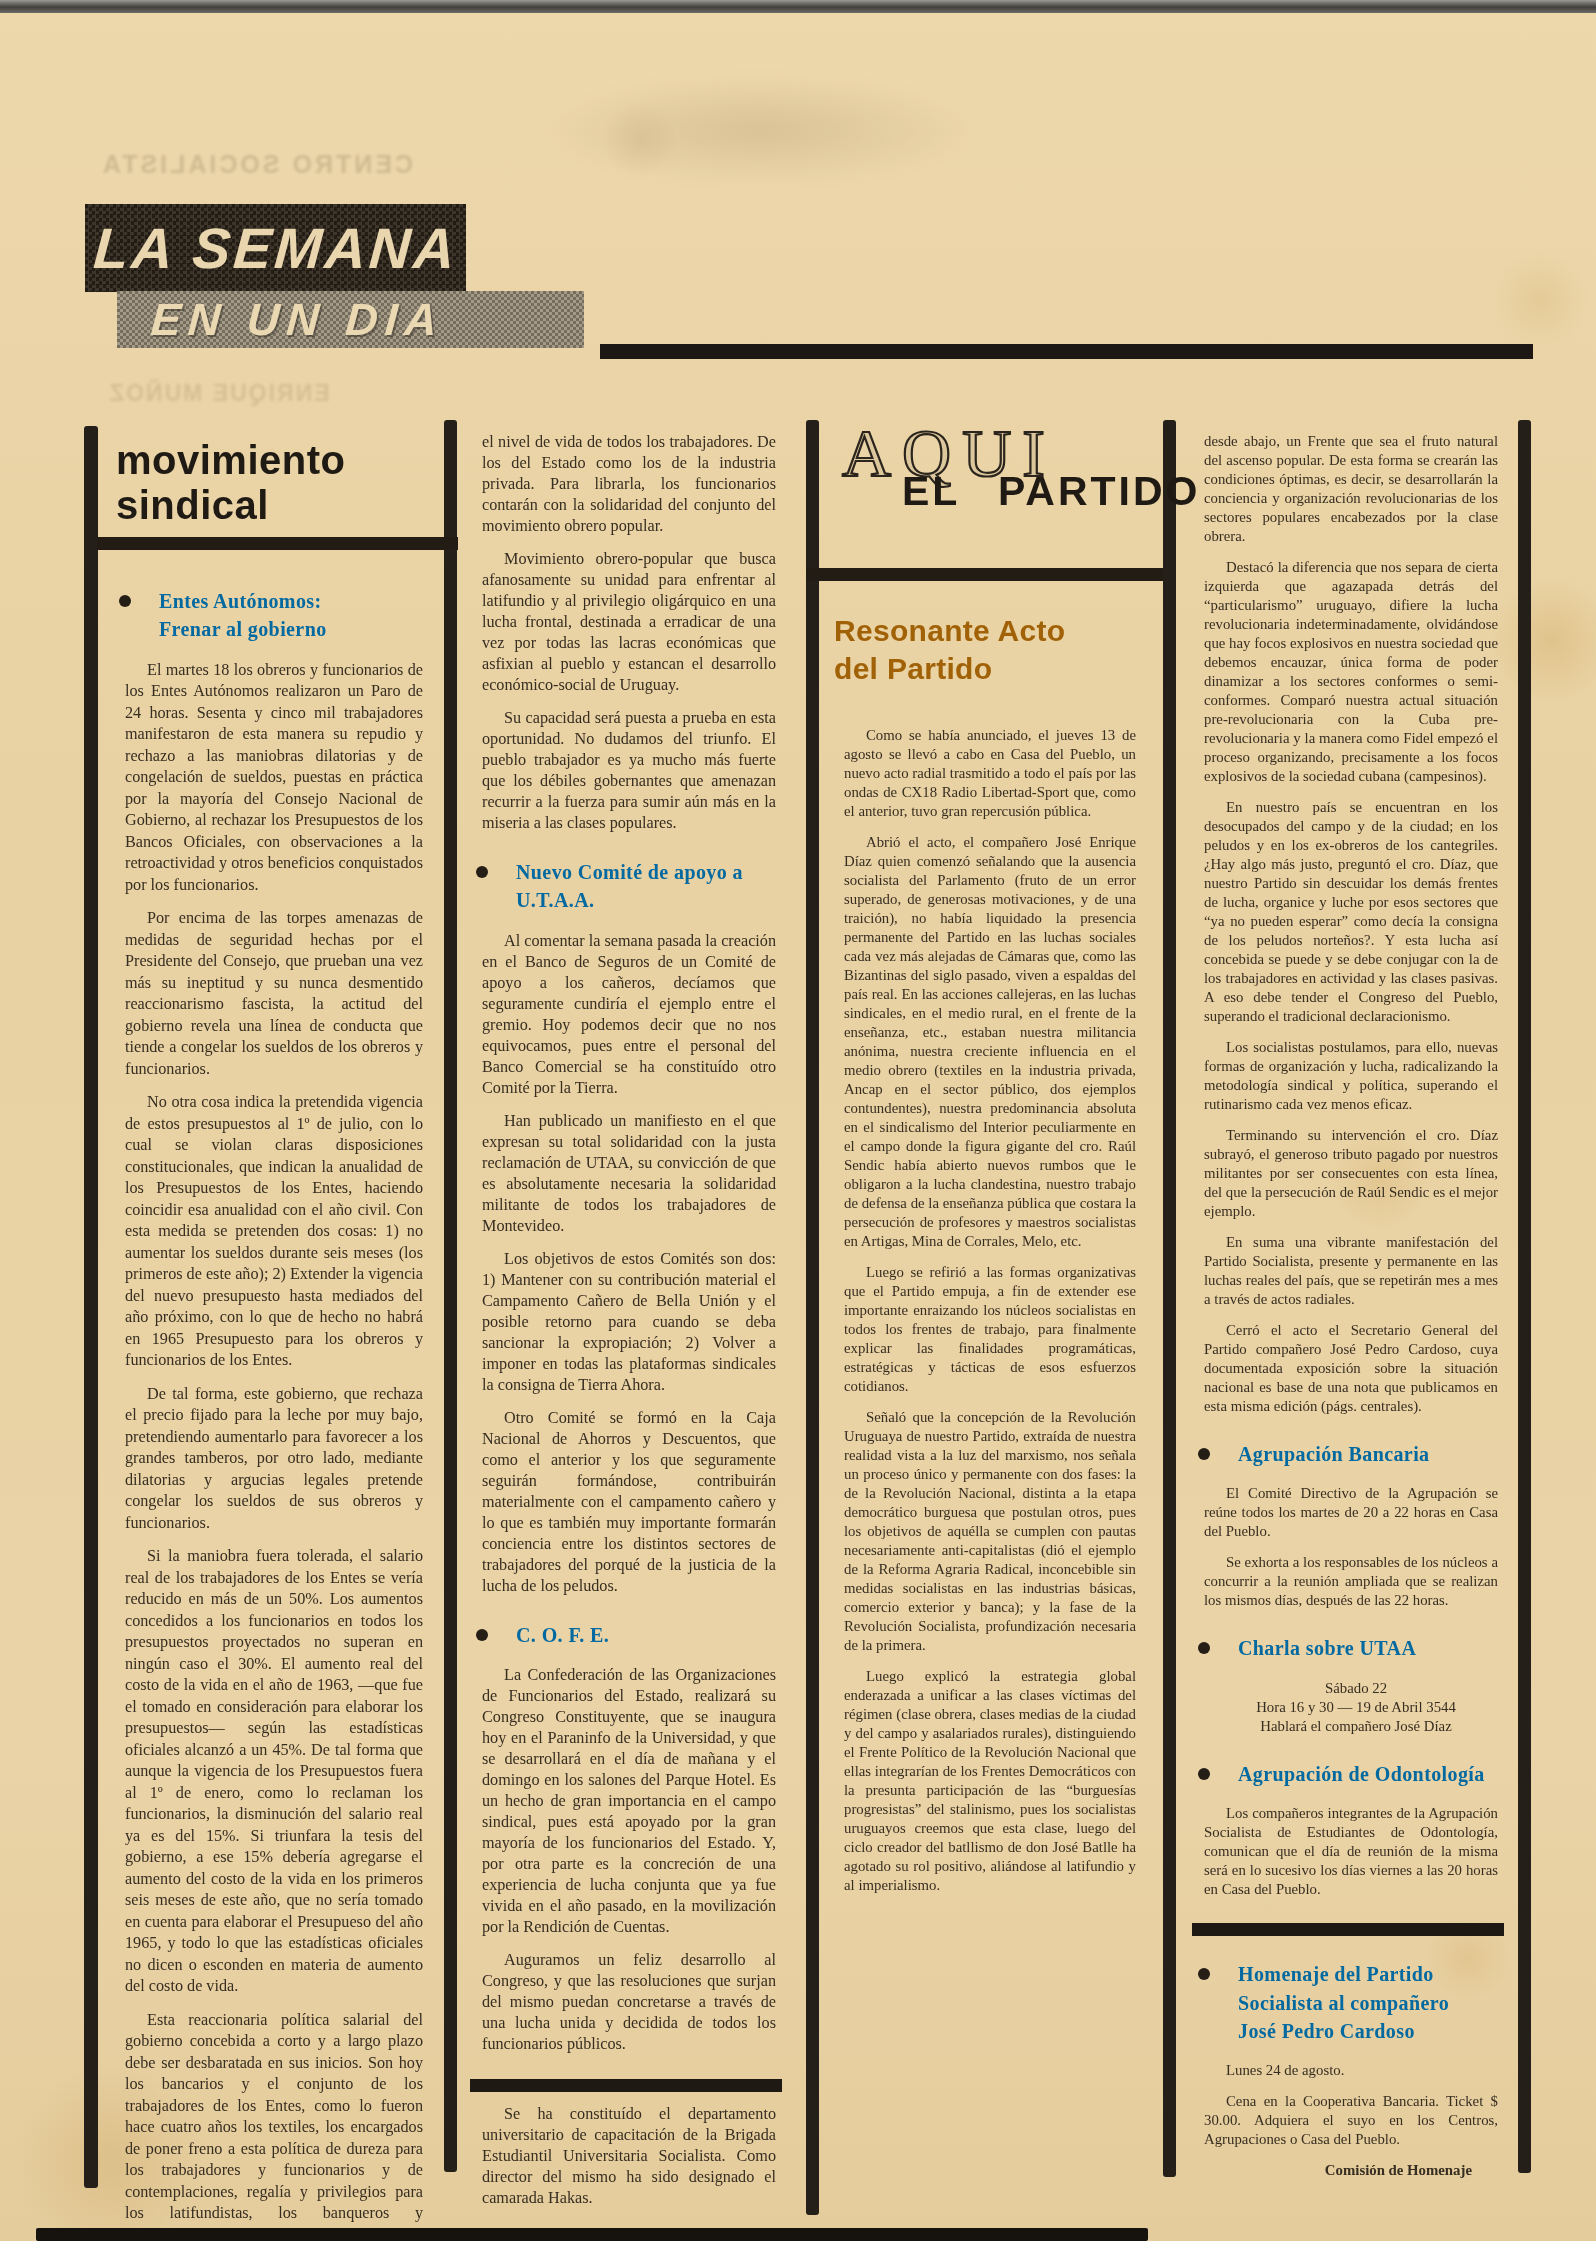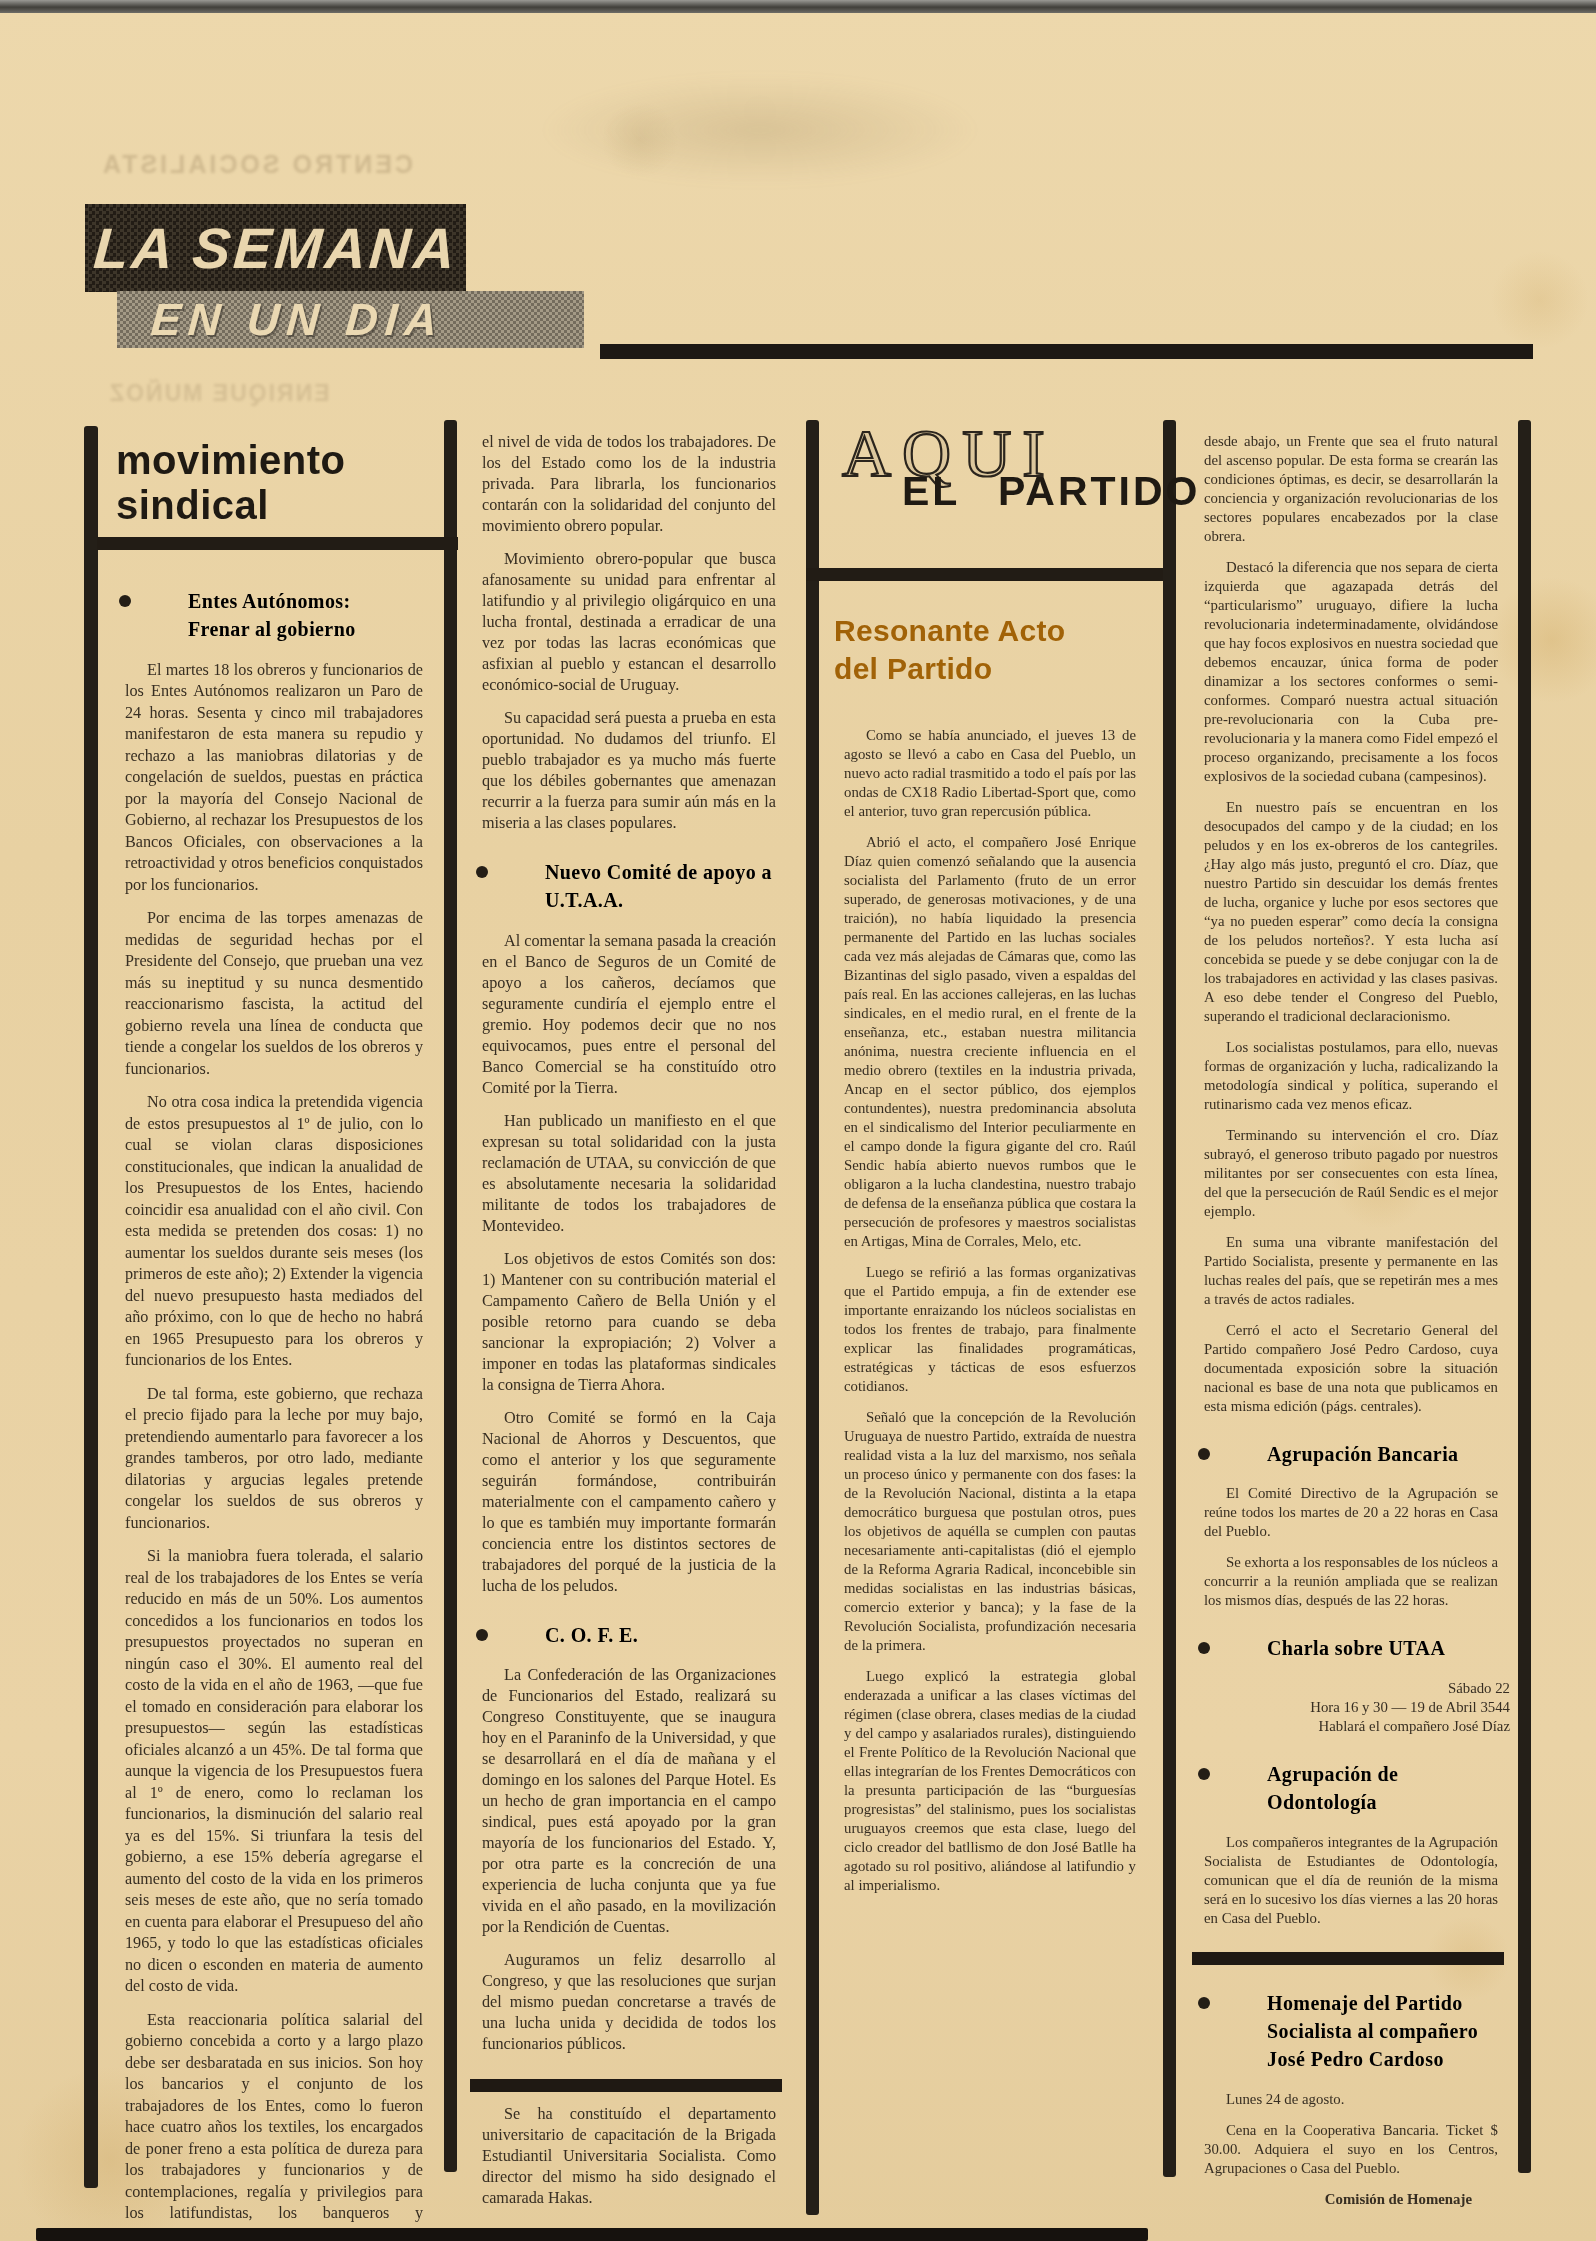--- a/index.html
+++ b/index.html
@@ -72,26 +72,26 @@
   .colbody{position:absolute;overflow:hidden;text-align:justify;color:#372e22;}
   #col1{left:113px;top:583px;width:322px;height:1640px;font-size:16.2px;line-height:21.5px;}
   #col2{left:470px;top:420px;width:318px;height:1808px;font-size:16.2px;line-height:21px;}
   #col3{left:832px;top:714px;width:316px;height:1512px;font-size:14.8px;line-height:19px;}
   #col4{left:1192px;top:420px;width:318px;height:1806px;font-size:14.8px;line-height:19px;}
 
   .para{margin:12px;text-indent:22px;}
   .p0{text-indent:0;}
   .right{text-align:right;text-indent:0;padding-right:26px;font-weight:bold;margin-top:2px;}
   .bullet-head{display:flex;margin:24px 0 16px;font-weight:bold;font-size:20px;line-height:1.42;
-    letter-spacing:.4px;color:#000000;text-align:left;gap:29px;}
+    letter-spacing:.4px;color:#0369a1;text-align:left;}
   #col1 .bullet-head:first-child{margin-top:4px;}
   .bullet{width:12px;height:12px;border-radius:50%;background:#241e16;flex:0 0 12px;margin:8px 28px 0 6px;}
   .bh-text{white-space:pre-line;}
   .hrule-block{height:13px;background:#1f1913;margin:24px 6px 10px 0;}
-  .lines-block{margin:4px 0 2px;text-align:right;}
+  .lines-block{margin:4px 0 2px;text-align:center;}
   .lines-block .line{text-indent:0;padding-left:10px;}
 </style>
 </head>
 <body>
 
 <div class="scan-top"></div>
 
 <div class="ghost-smudge"></div>
 <div class="bleed bleed1">CENTRO SOCIALISTA</div>
 <div class="bleed bleed2">PABLO IGLESIAS</div>

